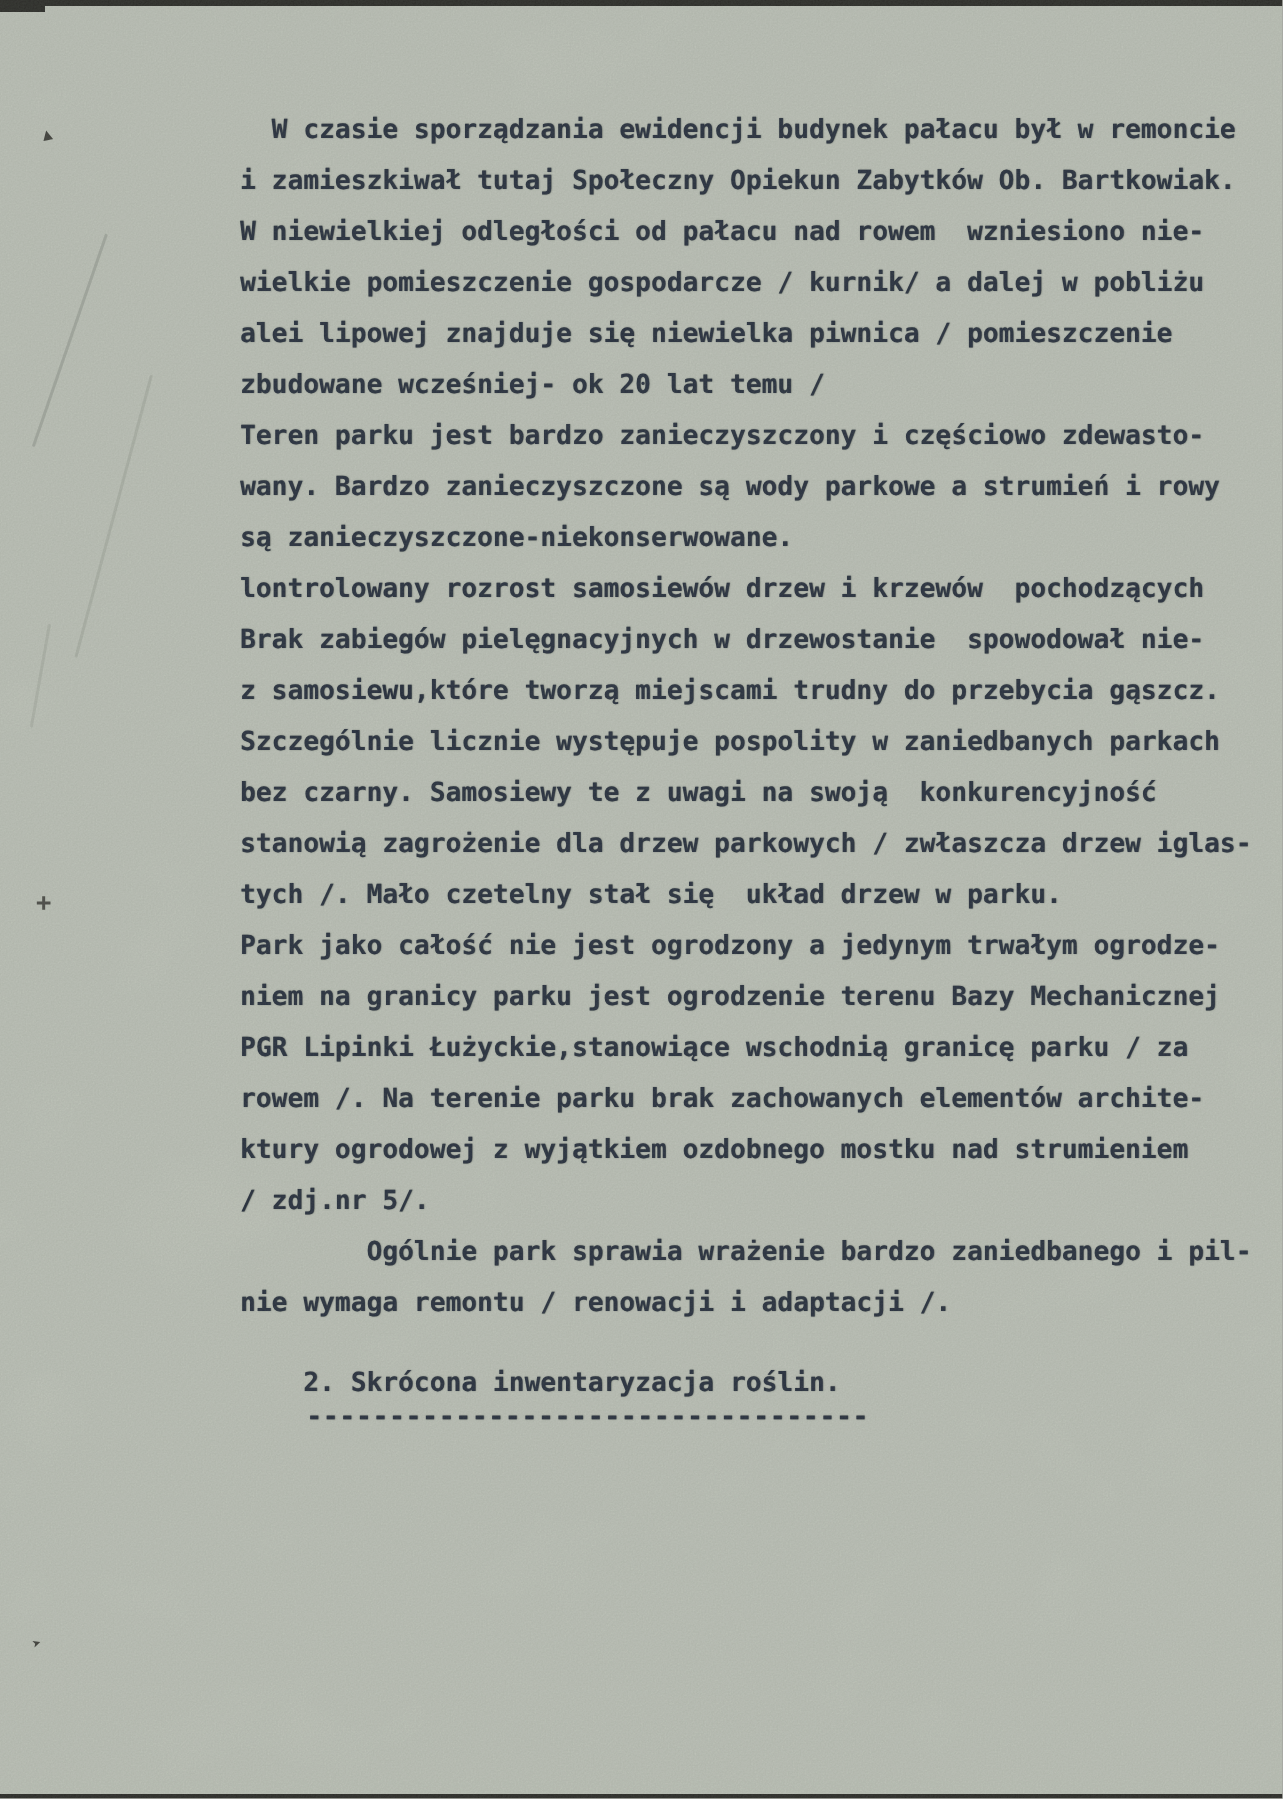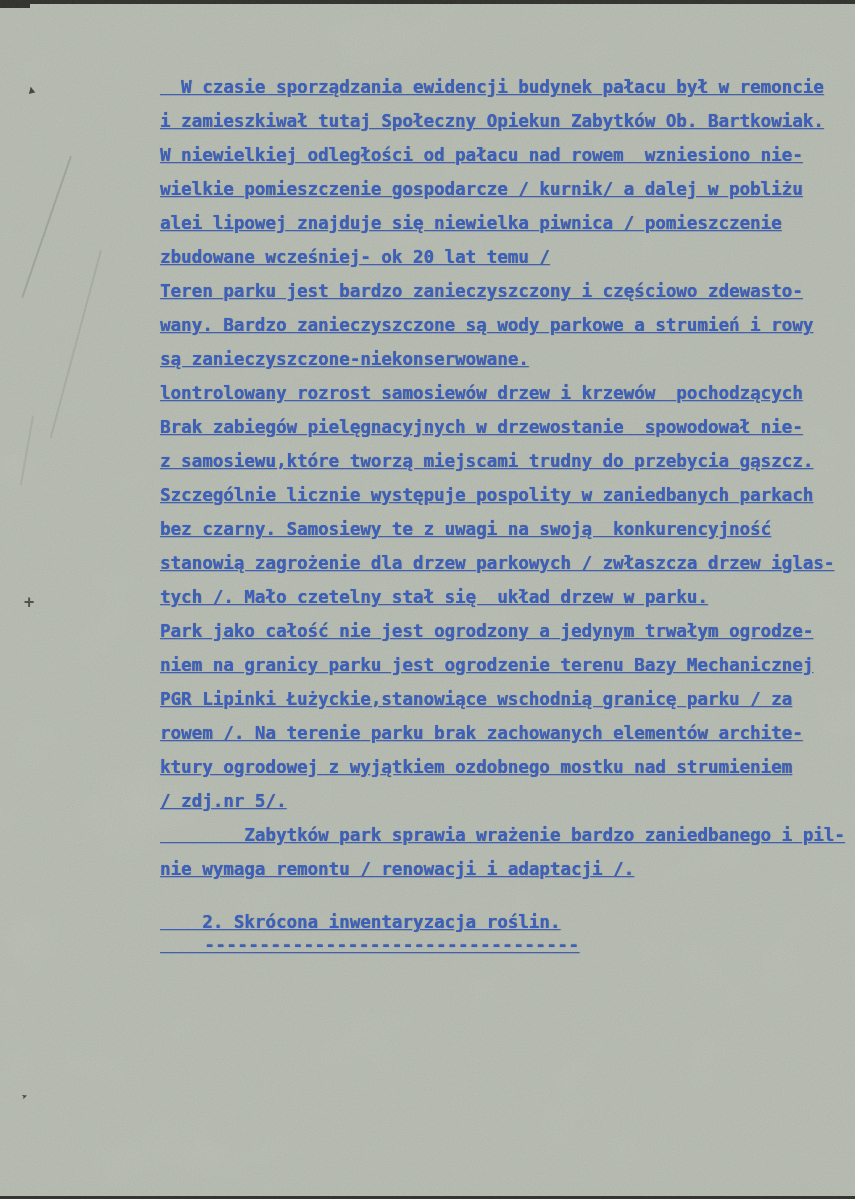--- a/index.html
+++ b/index.html
@@ -12,25 +12,24 @@
   }
   
   .edge-strip{position:absolute;left:0;width:855px;background:#14120f;}
   .edge-top{top:0;height:4px;}
   .edge-bottom{bottom:0;height:3px;}
   .corner-wedge{position:absolute;top:0;left:0;width:30px;height:8px;background:#14120f;}
 
   
   .text-col{
     position:absolute;left:160px;top:70px;width:690px;
-    color:#1d4ed8;
+    color:#0f172a;
     font-size:17.5px;
     font-weight:bold;
     text-shadow:0.3px 0.3px 0.8px rgba(52,57,55,0.85);
-    text-decoration:underline;
   }
   .line{height:34px;line-height:34px;white-space:pre;}
   .block-heading{margin-top:19px;margin-bottom:10px;}
   .dash-line{height:20px;line-height:12px;letter-spacing:0.5px;}
 
   
   .mark{position:absolute;color:#2d2b27;line-height:1;}
   .mark-triangle{left:28px;top:84px;font-size:11px;transform:rotate(-12deg);}
   .mark-plus{left:24px;top:594px;font-size:17px;font-weight:bold;opacity:0.9;}
   .mark-arrow{left:22px;top:1092px;font-size:10px;transform:rotate(-18deg);}
@@ -87,21 +86,21 @@
       </div>
       <div class="block block-para">
         <div class="line">Park jako całość nie jest ogrodzony a jedynym trwałym ogrodze-</div>
         <div class="line">niem na granicy parku jest ogrodzenie terenu Bazy Mechanicznej</div>
         <div class="line">PGR Lipinki Łużyckie,stanowiące wschodnią granicę parku / za</div>
         <div class="line">rowem /. Na terenie parku brak zachowanych elementów archite-</div>
         <div class="line">ktury ogrodowej z wyjątkiem ozdobnego mostku nad strumieniem</div>
         <div class="line">/ zdj.nr 5/.</div>
       </div>
       <div class="block block-para">
-        <div class="line">        Zabytków park sprawia wrażenie bardzo zaniedbanego i pil-</div>
+        <div class="line">        Ogólnie park sprawia wrażenie bardzo zaniedbanego i pil-</div>
         <div class="line">nie wymaga remontu / renowacji i adaptacji /.</div>
       </div>
       <div class="block block-heading">
         <div class="line">    2. Skrócona inwentaryzacja roślin.</div>
         <div class="line dash-line">    ----------------------------------</div>
       </div>
     </div>
 
   <svg class="noise noise-fine" width="855" height="1199">
     <filter id="grain">

